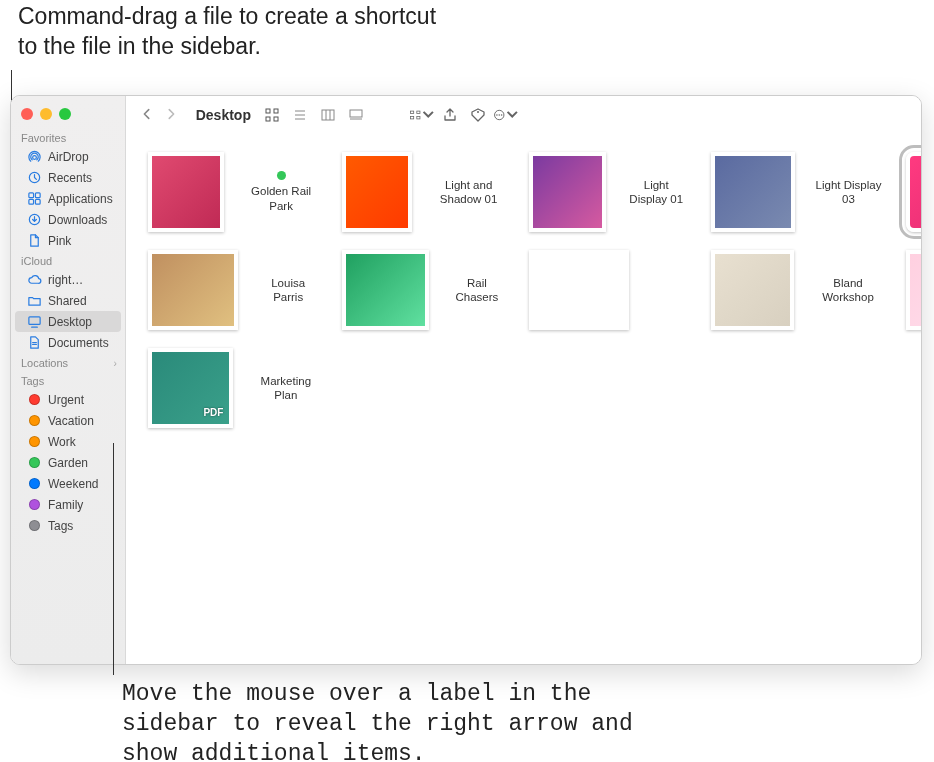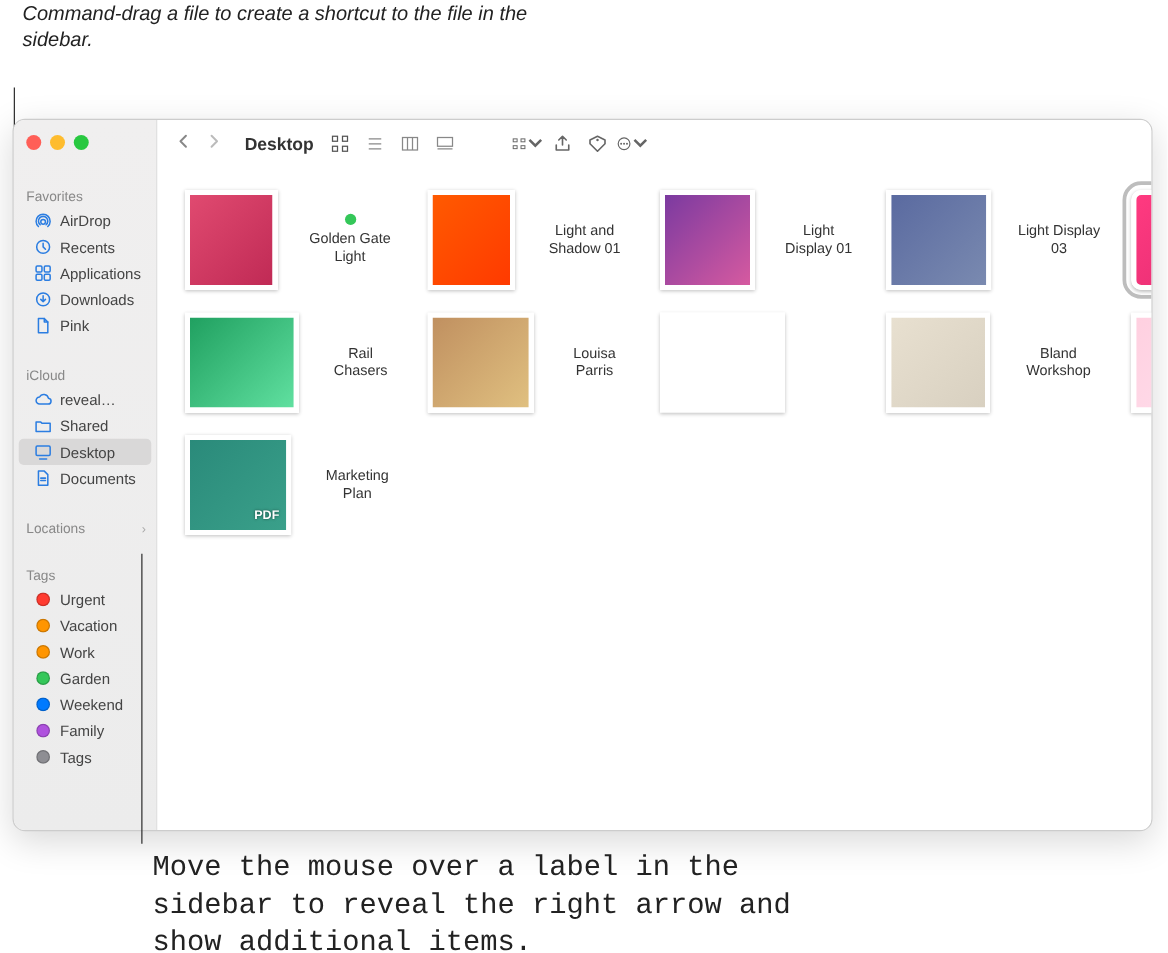--- a/index.html
+++ b/index.html
@@ -4,21 +4,21 @@
 <style>
 * { margin:0; padding:0; box-sizing:border-box; }
 body {
   font-family: -apple-system, "Helvetica Neue", Helvetica, Arial, sans-serif;
   background:#fff;
   width:934px; height:762px;
   position:relative;
   color:#333;
   font-size:13px;
 }
-.callout-top { position:absolute; left:18px; top:2px; width:430px; font-size:16px; line-height:1.3; color:#222;font-style:italic; }
+.callout-top { position:absolute; left:18px; top:2px; width:430px; font-size:23px; line-height:1.3; color:#222; }
 .callout-bottom { position:absolute; left:122px; top:680px; width:560px; font-size:23px; line-height:1.3; color:#222;font-family:Liberation Mono, monospace; }
 .callout-line-top { position:absolute; left:11px; top:70px; width:1px; height:32px; background:#333; }
 .callout-line-bottom { position:absolute; left:113px; top:443px; width:1px; height:232px; background:#333; }
 
 .finder-window {
   position:absolute;
   left:10px; top:95px;
   width:912px; height:570px;
   background:#fff;
   border:1px solid #ccc;
@@ -33,21 +33,21 @@
   border-right:1px solid #d9d9d9;
   padding-top:6px;
   font-size:12px;
   color:#444;
 }
 .traffic { display:flex; gap:7px; padding:6px 10px 8px 10px; }
 .traffic span { width:12px; height:12px; border-radius:50%; display:inline-block; }
 .tc-red{background:#ff5f57;}
 .tc-yel{background:#febc2e;}
 .tc-grn{background:#28c840;}
-.sb-section { padding:4px 0 2px 10px; font-size:11px; color:#888; font-weight:500; display:flex; justify-content:space-between; align-items:center; padding-right:8px;margin-top:20px;}
+.sb-section { padding:4px 0 2px 10px; font-size:11px; color:#888; font-weight:500; display:flex; justify-content:space-between; align-items:center; padding-right:8px;}
 .sb-item { display:flex; align-items:center; gap:6px; padding:3px 8px 3px 12px; cursor:default; border-radius:4px; margin:0 4px;}
 .sb-item.selected { background:#d9d8d8; }
 .sb-icon { width:15px; height:15px; display:inline-flex; align-items:center; justify-content:center; }
 .sb-icon svg { width:15px; height:15px; }
 .tag-dot { width:11px; height:11px; border-radius:50%; border:1px solid rgba(0,0,0,0.2); display:inline-block; flex-shrink:0;}
 .chev { font-size:10px; color:#aaa; }
 
 .main { flex:1; display:flex; flex-direction:column; background:#fff; }
 .toolbar {
   height:38px;
@@ -164,21 +164,21 @@
     <div class="sb-section">
       <span>iCloud</span>
     </div>
     <div id="icloud-list">
         <div class="sb-item">
           <span class="sb-icon">
             <svg viewBox="0 0 16 16">
               <path d="M5 12a3 3 0 0 1 0-6 4 4 0 0 1 7.5 1A2.5 2.5 0 0 1 12 12z" stroke="#2b7de1" stroke-width="1.3" fill="none" stroke-linecap="round" stroke-linejoin="round"></path>
             </svg>
           </span>
-          <span>reveal…</span>
+          <span>right…</span>
         </div>
         <div class="sb-item">
           <span class="sb-icon">
             <svg viewBox="0 0 16 16">
               <path d="M2 5h4l1 1h7v7H2z" stroke="#2b7de1" stroke-width="1.3" fill="none" stroke-linecap="round" stroke-linejoin="round"></path>
             </svg>
           </span>
           <span>Shared</span>
         </div>
         <div class="sb-item selected">
@@ -349,21 +349,21 @@
             <line x1="11" y1="11" x2="14" y2="14" stroke="#666" stroke-width="1.3" stroke-linecap="round"></line>
           </svg>
         </span>
     </div>
 
     <div class="content" id="content-grid">
         <div class="item">
           <div class="thumb" style="background: linear-gradient(135deg, rgb(224, 74, 112), rgb(192, 42, 85));"></div>
           <div class="caption">
             <span class="tag-dot-sm" style="background: rgb(52, 199, 89);"></span>
-            <span class="txt">Golden Gate Light</span>
+            <span class="txt">Golden Rail Park</span>
           </div>
         </div>
         <div class="item">
           <div class="thumb" style="background: linear-gradient(135deg, rgb(255, 90, 0), rgb(255, 58, 0));"></div>
           <div class="caption">
             <span class="txt">Light and Shadow 01</span>
           </div>
         </div>
         <div class="item">
           <div class="thumb" style="background: linear-gradient(135deg, rgb(123, 58, 160), rgb(214, 90, 160));"></div>
@@ -387,29 +387,29 @@
           <div class="thumb" style="background: linear-gradient(135deg, rgb(58, 80, 224), rgb(96, 112, 255));"></div>
           <div class="caption">
             <span class="multi-dots">
               <span style="background: rgb(255, 59, 48);"></span>
               <span style="background: rgb(0, 122, 255);"></span>
               <span style="background: rgb(175, 82, 222);"></span>
             </span>
           </div>
         </div>
         <div class="item">
+          <div class="thumb" style="background: linear-gradient(135deg, rgb(192, 144, 96), rgb(224, 192, 128));"></div>
+          <div class="caption">
+            <span class="txt">Louisa Parris</span>
+          </div>
+        </div>
+        <div class="item">
           <div class="thumb" style="background: linear-gradient(135deg, rgb(32, 160, 96), rgb(96, 224, 160));"></div>
           <div class="caption">
             <span class="txt">Rail Chasers</span>
-          </div>
-        </div>
-        <div class="item">
-          <div class="thumb" style="background: linear-gradient(135deg, rgb(192, 144, 96), rgb(224, 192, 128));"></div>
-          <div class="caption">
-            <span class="txt">Louisa Parris</span>
           </div>
         </div>
         <div class="item">
           <div class="thumb" style="background: rgb(255, 255, 255);"></div>
         </div>
         <div class="item">
           <div class="thumb" style="background: linear-gradient(135deg, rgb(232, 224, 208), rgb(216, 208, 192));"></div>
           <div class="caption">
             <span class="txt">Bland Workshop</span>
           </div>

